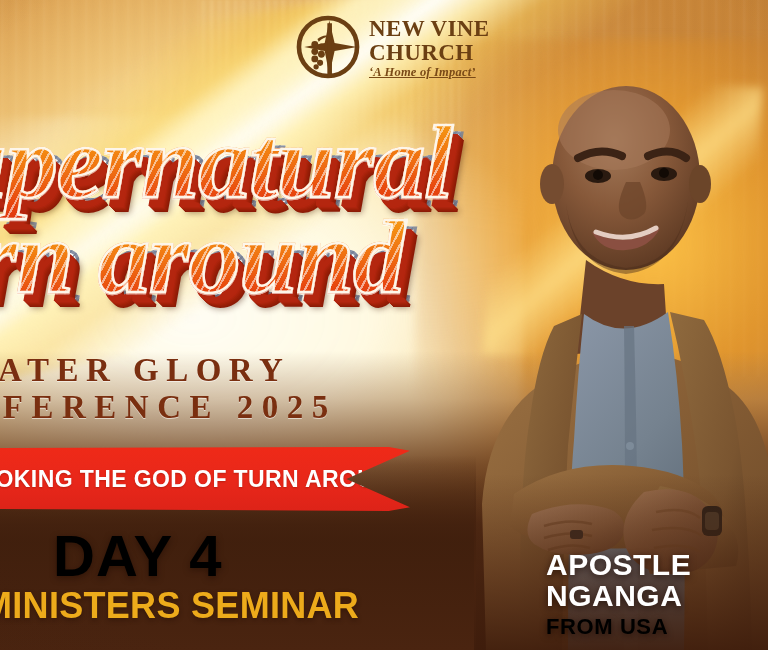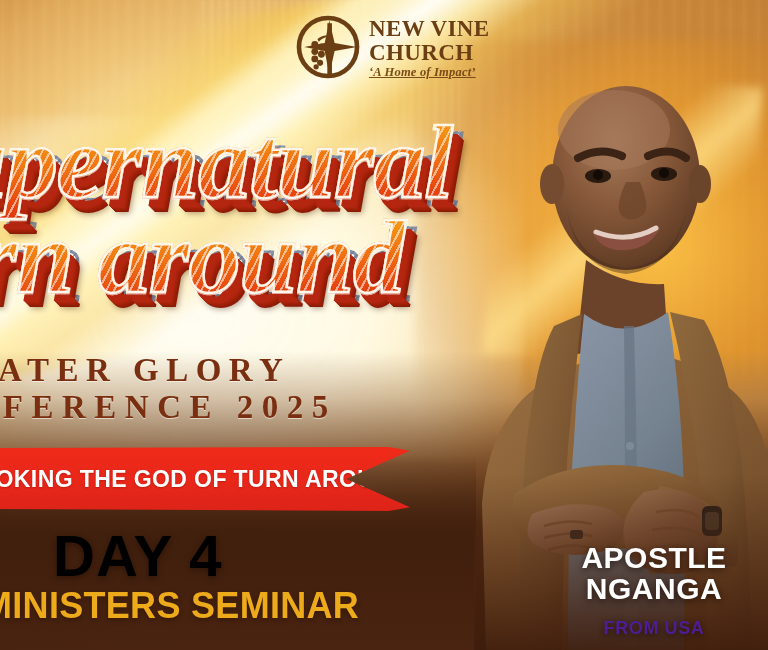--- a/index.html
+++ b/index.html
@@ -238,34 +238,34 @@
 
   
   .speaker{
     position:absolute; right:-6px; top:74px; z-index:6;
     width:300px; height:576px;
   }
   .sp-svg{ width:100%; height:100%; display:block; }
 
   
   .sp-name{
-    position:absolute; right:14px; bottom:12px; z-index:10;
-    text-align:center; width:200px;
+    position:absolute; right:22px; bottom:12px; z-index:10;
+    width:200px;
   }
   .sp-n1,.sp-n2,.sp-n3{
     font-family:"Liberation Sans", sans-serif;
     font-weight:bold; color:#ffffff;
     font-size:30px; line-height:1.03; letter-spacing:.5px;
     text-shadow:0 2px 7px rgba(25,8,2,.75);
   }
   .sp-n4{
     font-family:"Liberation Sans", sans-serif;
-    font-weight:bold; color:#4c1d95;
-    font-size:18px; line-height:1.05; letter-spacing:.6px;
-    margin-top:14px;
+    font-weight:bold; color:#000000;
+    font-size:22px; line-height:1.05; letter-spacing:.6px;
+    margin-top:3px;
     text-shadow:0 2px 6px rgba(25,8,2,.7);
   }
 </style>
 </head>
 <body>
 
 <div class="flyer">
 
   <div class="bg-base"></div>
   <div class="bg-streaks"></div>

